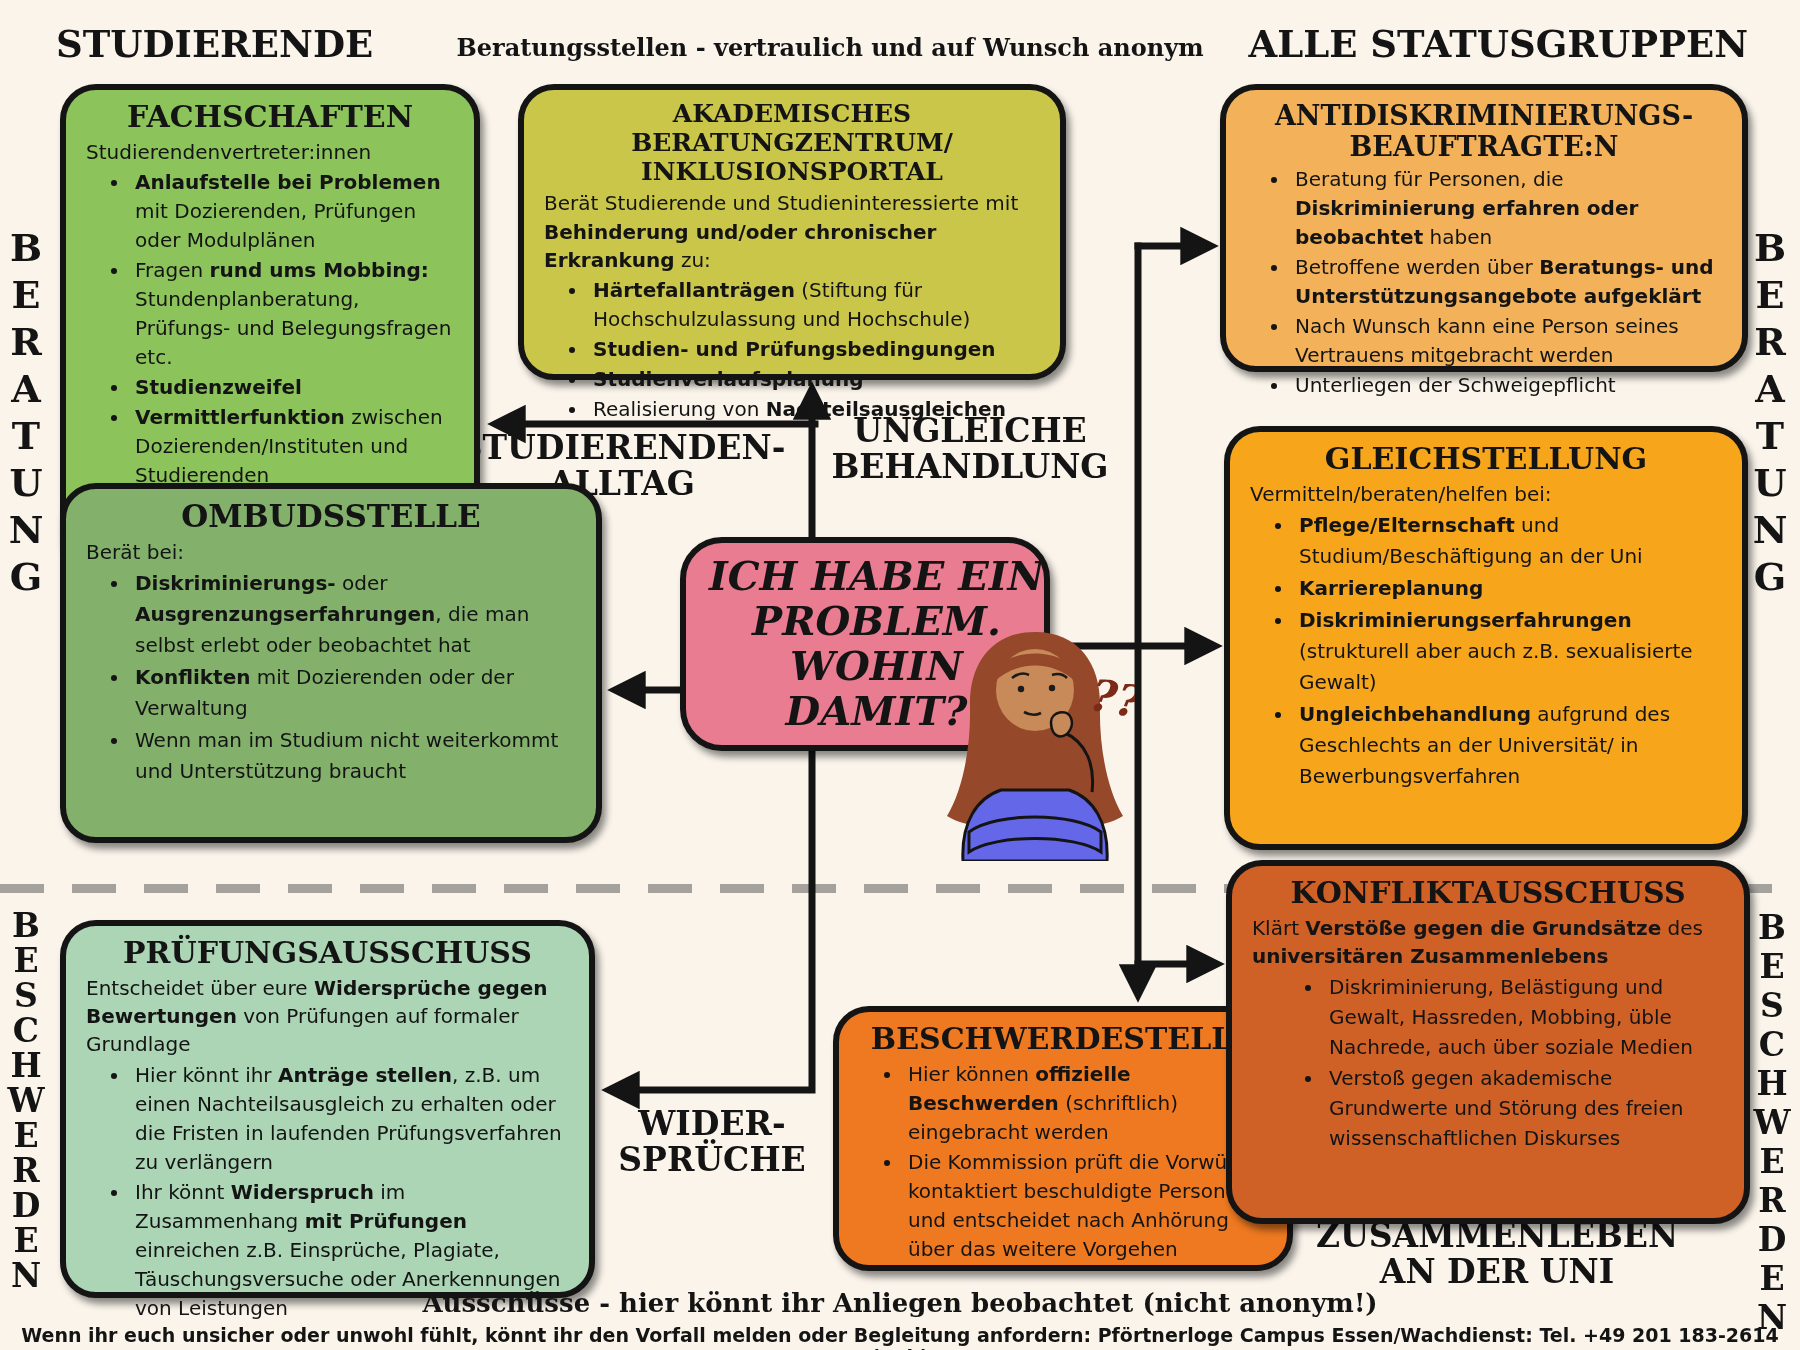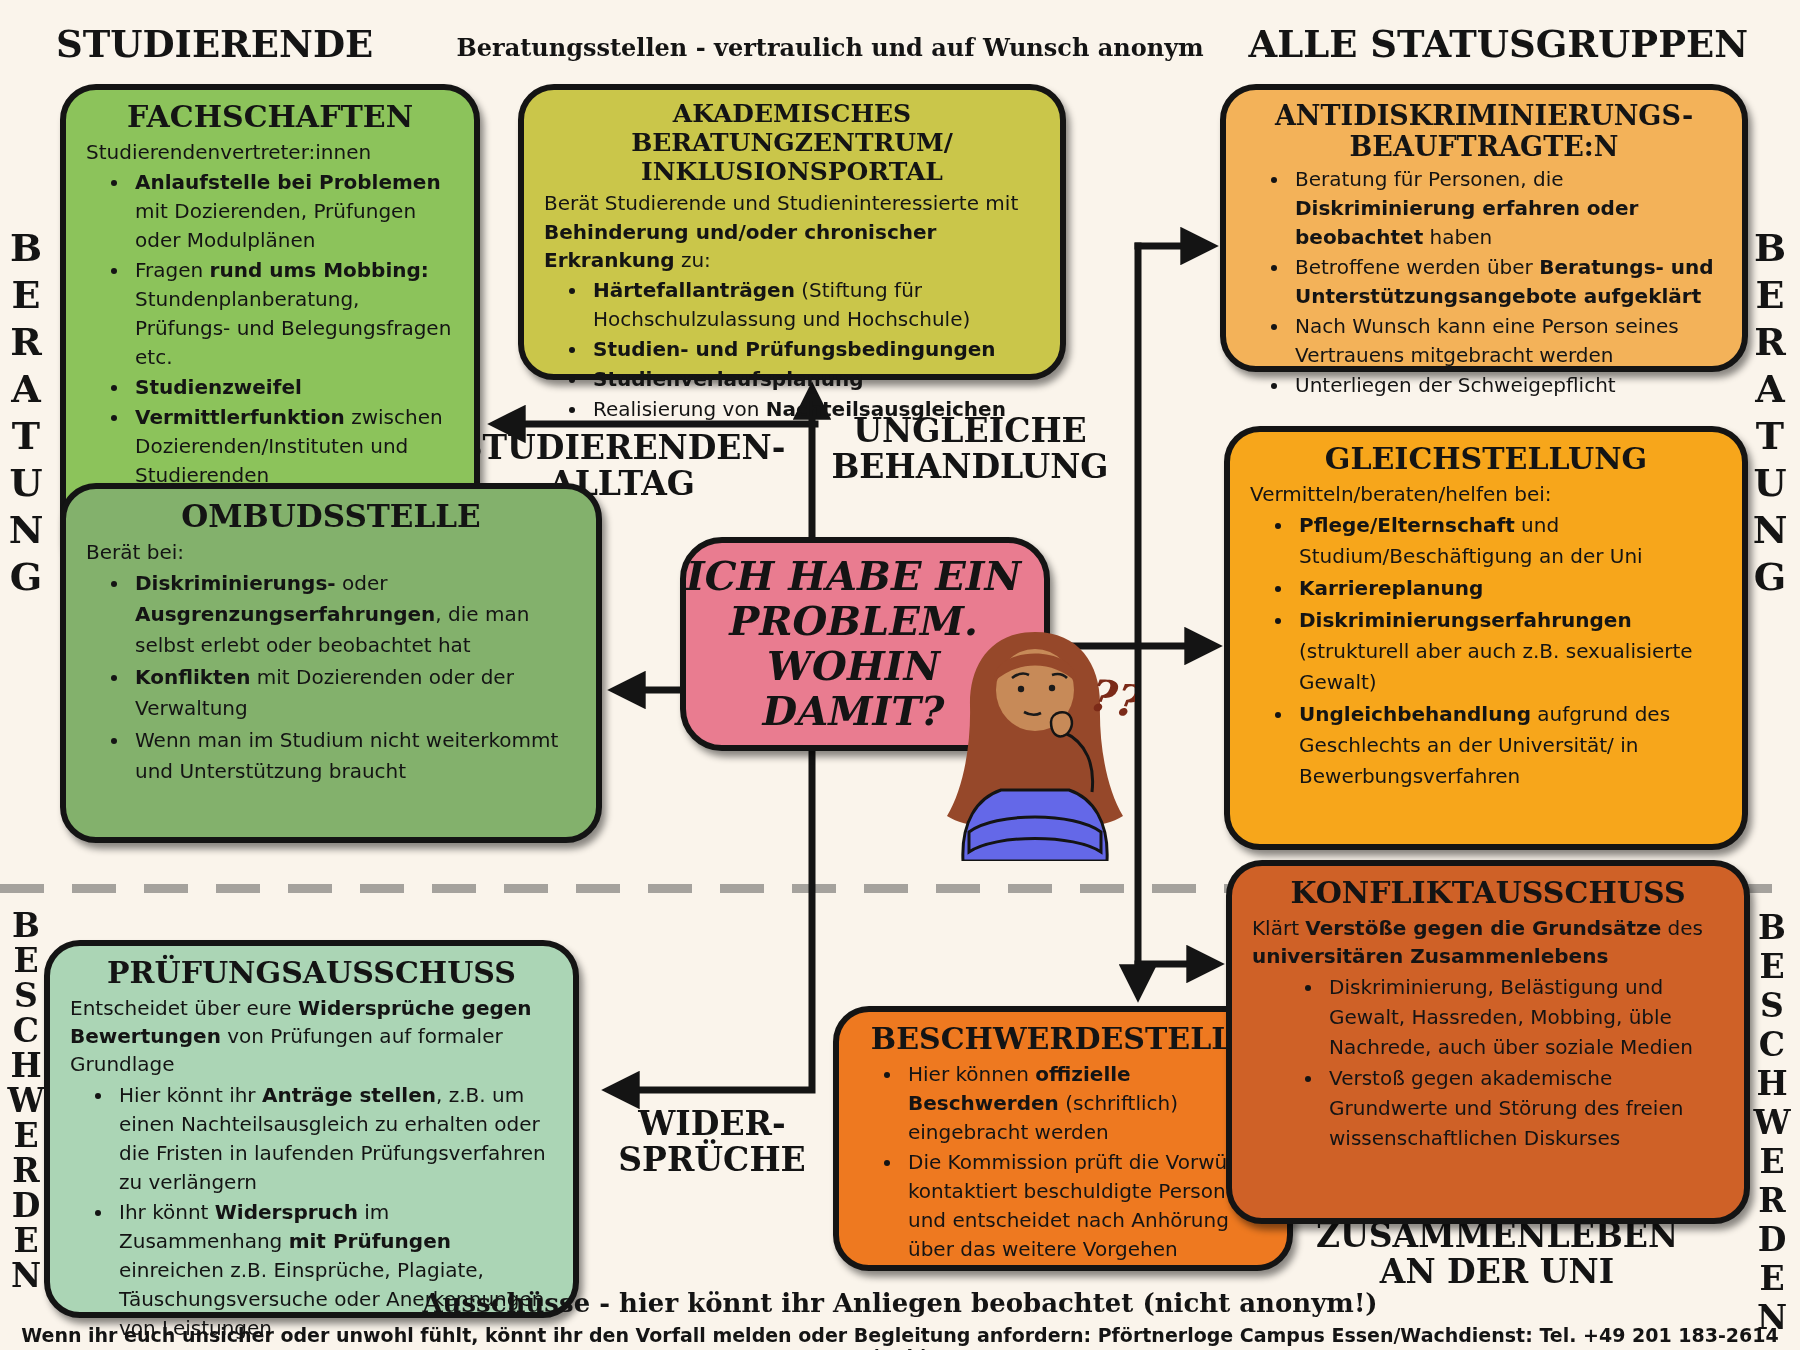--- a/index.html
+++ b/index.html
@@ -44,29 +44,29 @@
   .box-fachschaften{left:60px;top:84px;width:420px;height:488px;}
   .box-akademisches{left:518px;top:84px;width:548px;height:296px;}
   .box-akademisches h2{font-size:25px;}
   .box-antidiskriminierung{left:1220px;top:84px;width:528px;height:288px;}
   .box-antidiskriminierung h2{font-size:27px;}
   .box-ombudsstelle{left:60px;top:483px;width:542px;height:360px;}
   .box-ombudsstelle h2{font-size:31px;}
   .box-ombudsstelle li{line-height:1.55;}
   .box-gleichstellung{left:1224px;top:426px;width:524px;height:424px;}
   .box-gleichstellung li{line-height:1.55;}
-  .box-pruefungsausschuss{left:44px;top:920px;width:535px;height:378px;margin-top:20px;}
+  .box-pruefungsausschuss{left:60px;top:920px;width:535px;height:378px;}
   .box-beschwerdestelle{left:833px;top:1006px;width:460px;height:265px;}
   .box-konfliktausschuss{left:1226px;top:860px;width:524px;height:364px;}
   .box-konfliktausschuss ul{padding-left:72px;}
   .box-konfliktausschuss li{line-height:1.5;}
 
   
   .center-box{position:absolute;left:680px;top:537px;width:370px;height:214px;box-sizing:border-box;
-      border:6px solid #141414;border-radius:42px;z-index:3;display:flex;align-items:center;justify-content:flex-start;
+      border:6px solid #141414;border-radius:42px;z-index:3;display:flex;align-items:center;justify-content:flex-end;
       text-align:center;font-family:"DejaVu Serif",serif;font-weight:bold;font-style:italic;
       font-size:40px;line-height:1.12;box-shadow:4px 6px 7px rgba(0,0,0,0.45);}
 
   
   .edge-label{position:absolute;font-family:"DejaVu Serif",serif;font-weight:bold;
       text-align:center;font-size:33px;line-height:1.08;z-index:2;width:370px;}
   .lbl-alltag{left:437px;top:430px;}
   .lbl-ungleiche{left:785px;top:413px;}
   .lbl-widersprueche{left:527px;top:1106px;}
   .lbl-zusammenleben{left:1312px;top:1218px;}

